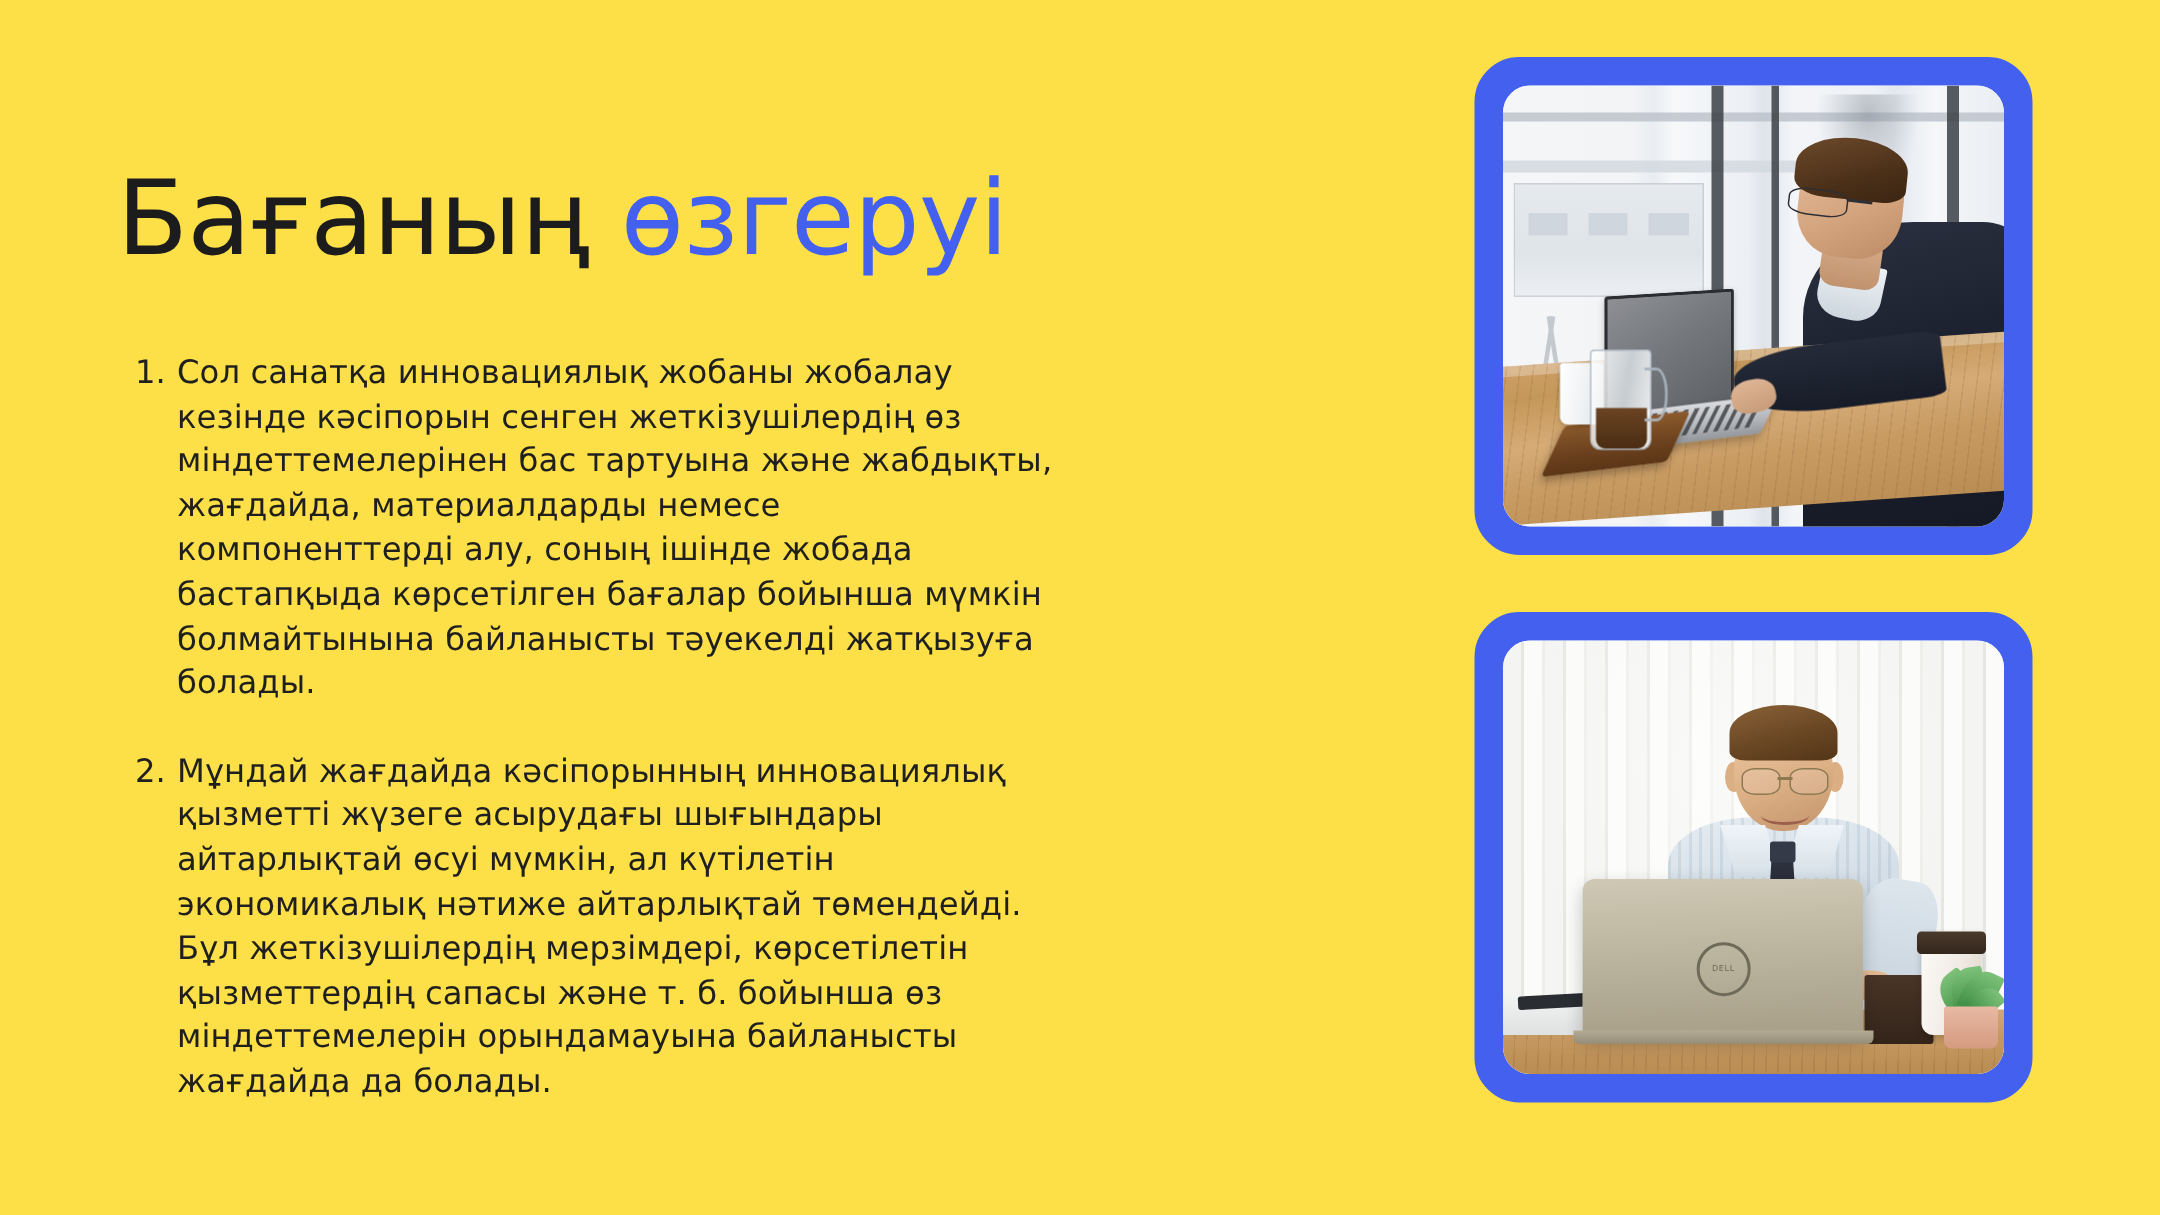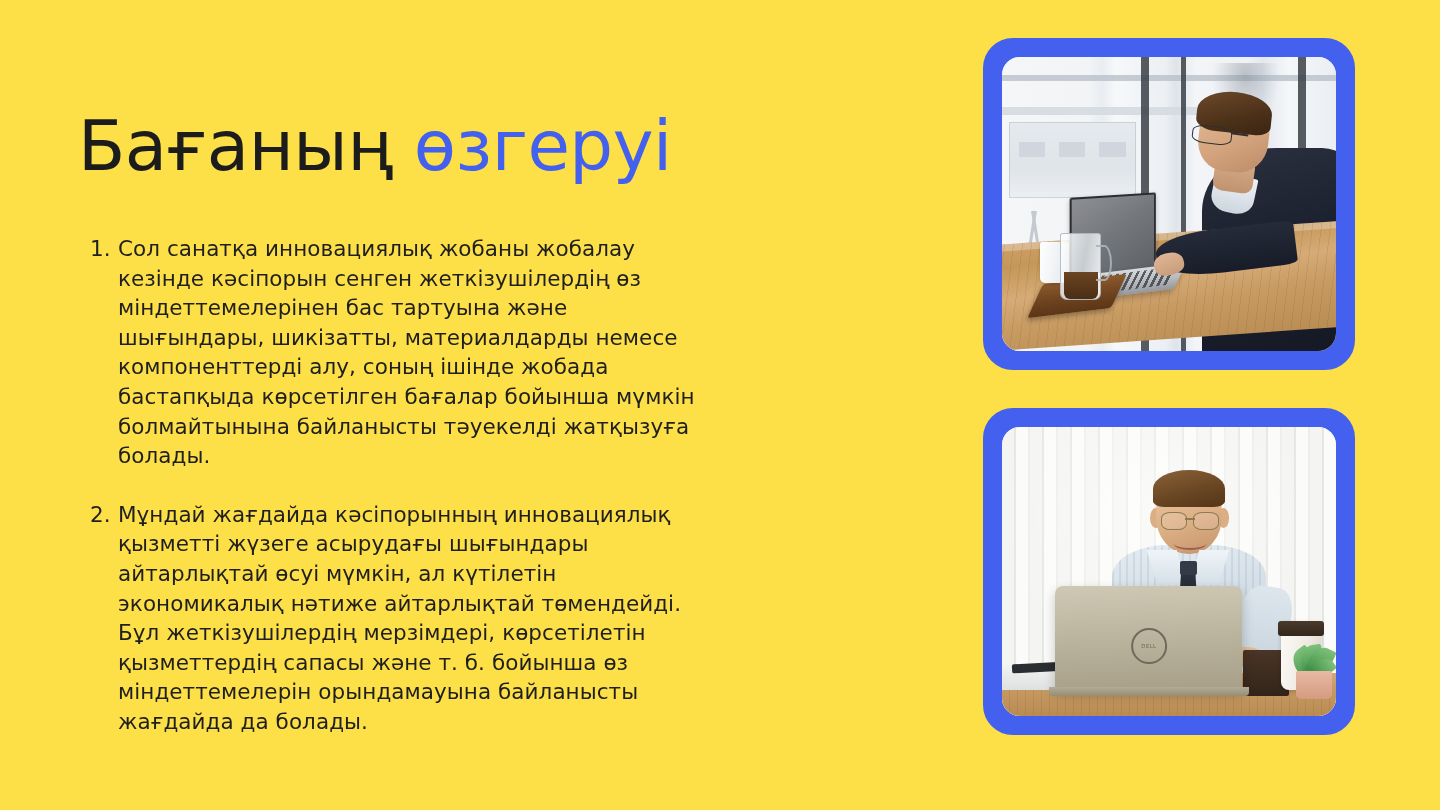--- a/index.html
+++ b/index.html
@@ -439,21 +439,21 @@
 <div class="slide">
 
   <div class="left-col">
 
     <h1 class="slide-title"><span>Бағаның</span><span> </span><span class="accent">өзгеруі</span></h1>
 
     <ol class="body-list">
 
       <li class="body-item">
         <span class="item-marker">1.</span>
-        <span class="item-text">Сол санатқа инновациялық жобаны жобалау кезінде кәсіпорын сенген жеткізушілердің өз міндеттемелерінен бас тартуына және шығындары, шикізатты, материалдарды немесе компоненттерді алу, соның ішінде жобада бастапқыда көрсетілген бағалар бойынша мүмкін болмайтынына байланысты тәуекелді жатқызуға болады.</span>
+        <span class="item-text">Сол санатқа инновациялық жобаны жобалау кезінде кәсіпорын сенген жеткізушілердің өз міндеттемелерінен бас тартуына және жабдықты, жағдайда, материалдарды немесе компоненттерді алу, соның ішінде жобада бастапқыда көрсетілген бағалар бойынша мүмкін болмайтынына байланысты тәуекелді жатқызуға болады.</span>
       </li>
 
       <li class="body-item">
         <span class="item-marker">2.</span>
         <span class="item-text">Мұндай жағдайда кәсіпорынның инновациялық қызметті жүзеге асырудағы шығындары айтарлықтай өсуі мүмкін, ал күтілетін экономикалық нәтиже айтарлықтай төмендейді. Бұл жеткізушілердің мерзімдері, көрсетілетін қызметтердің сапасы және т. б. бойынша өз міндеттемелерін орындамауына байланысты жағдайда да болады.</span>
       </li>
 
     </ol>
   </div>
 

